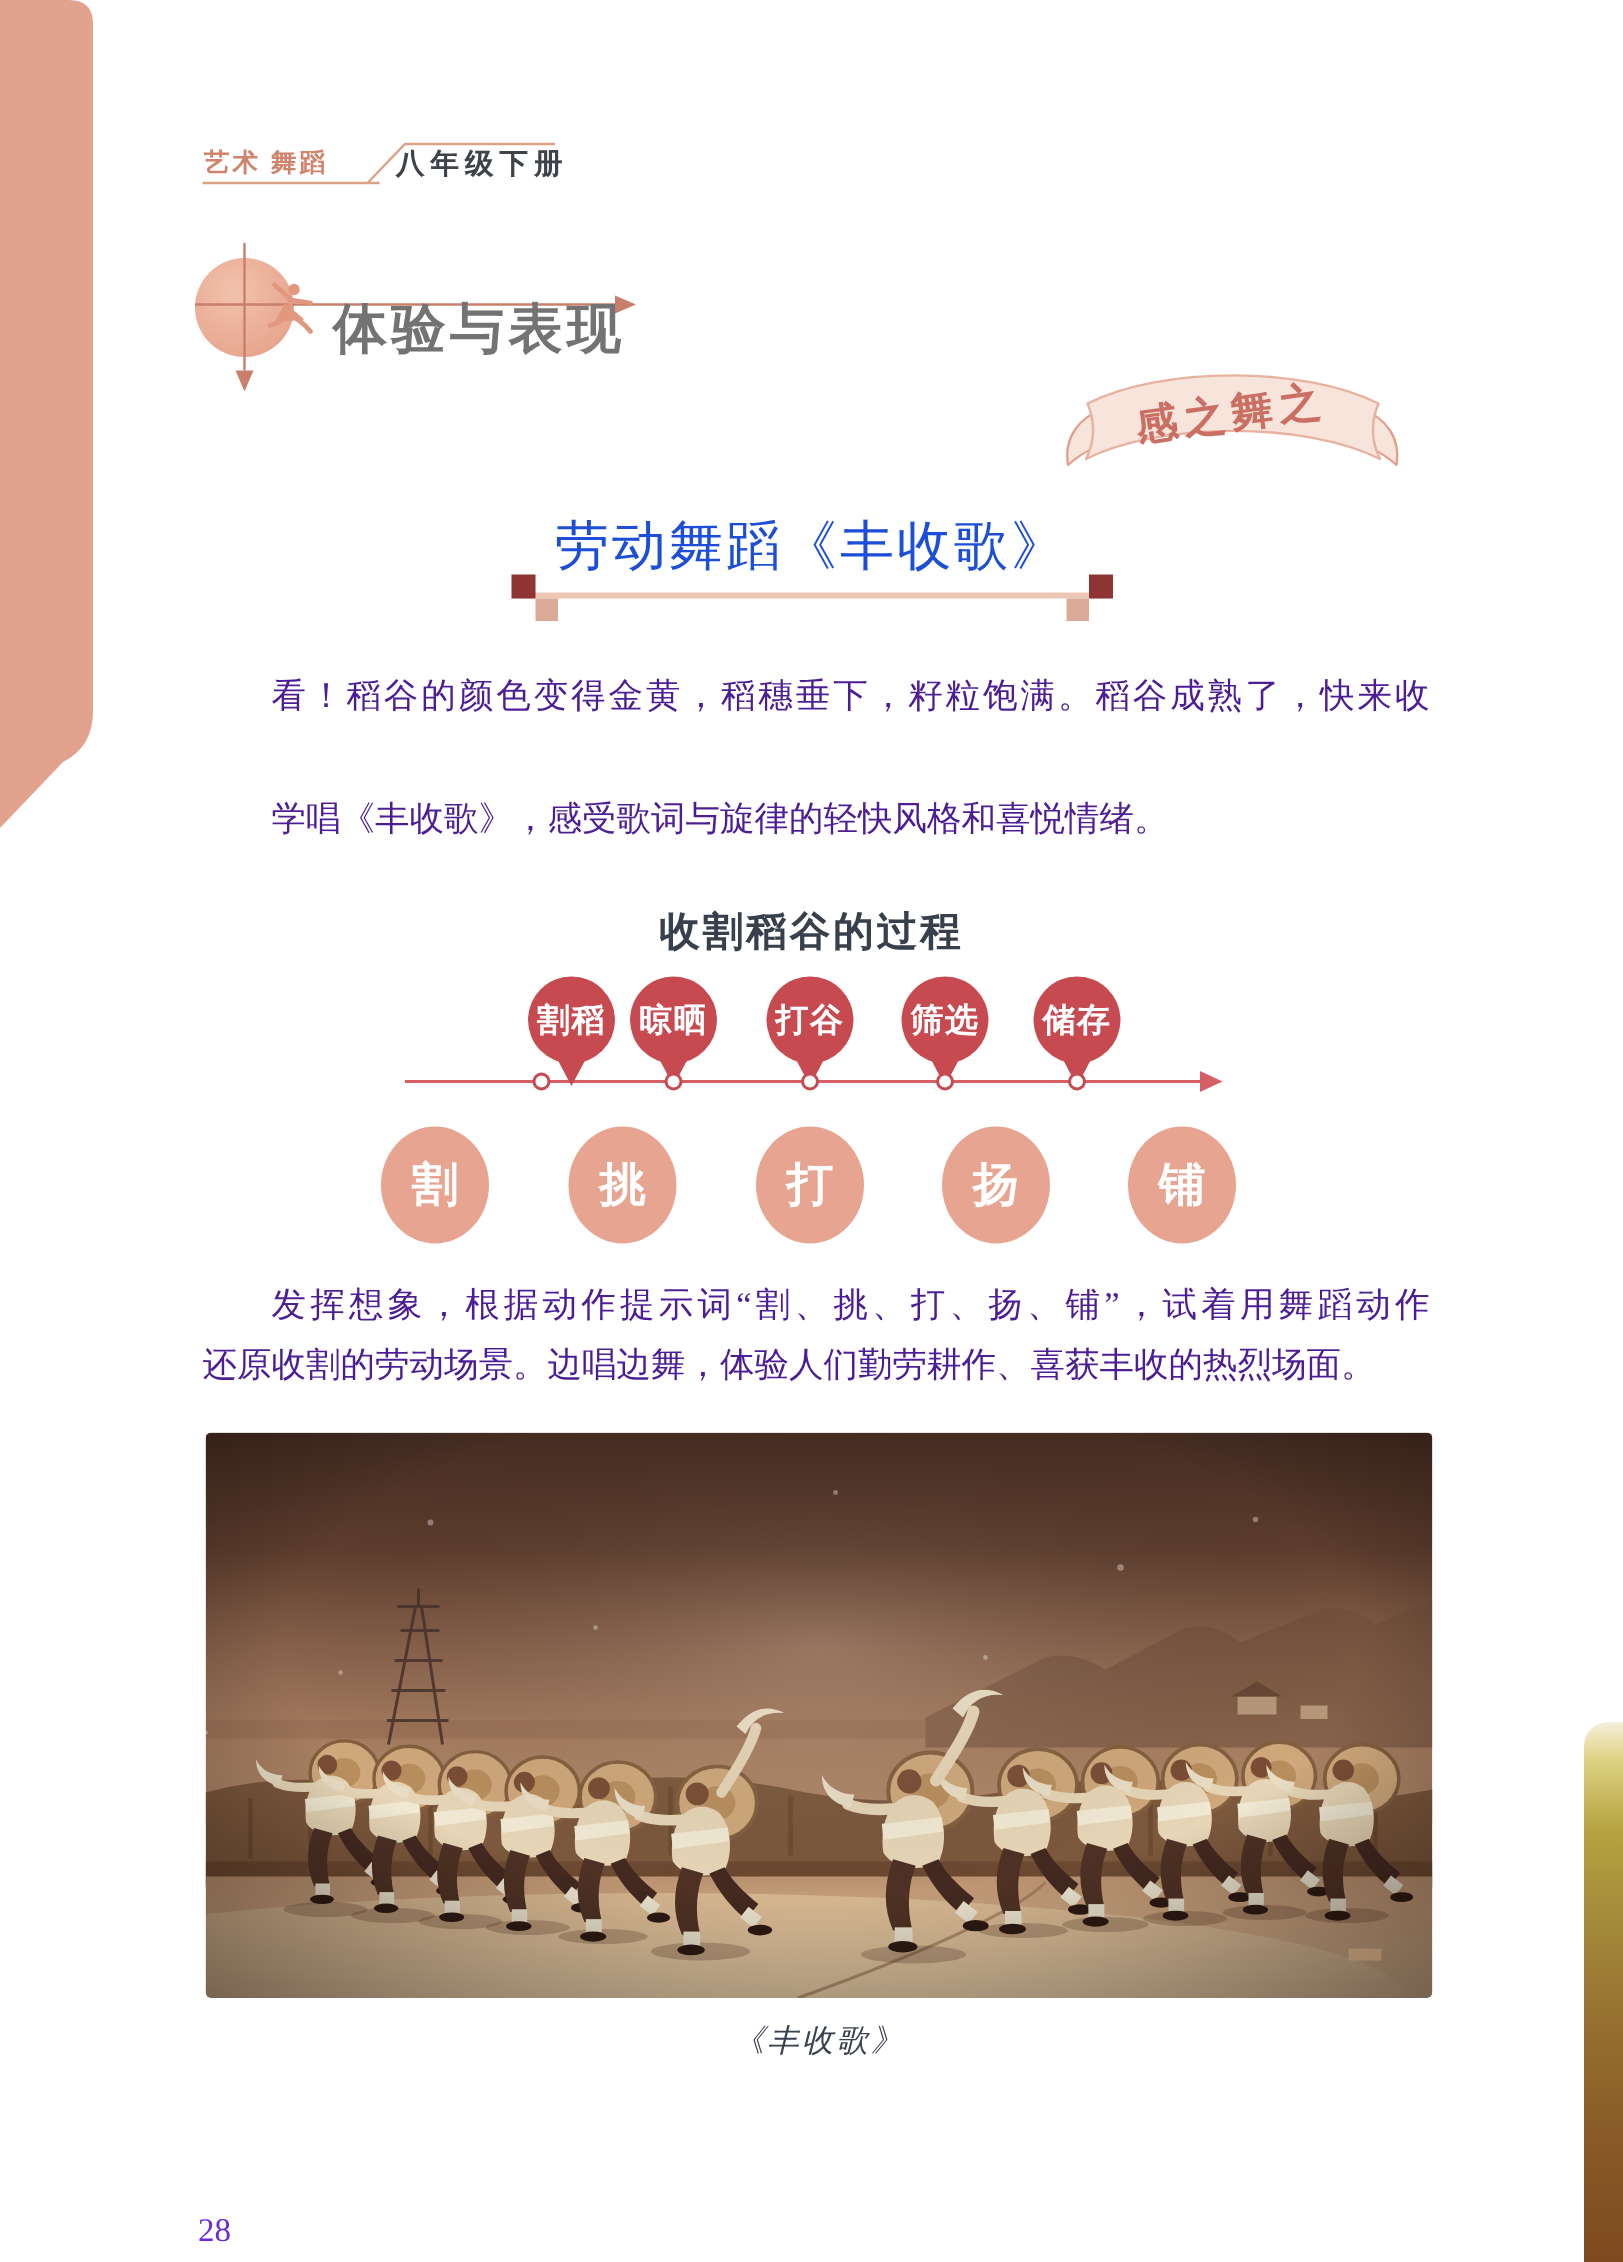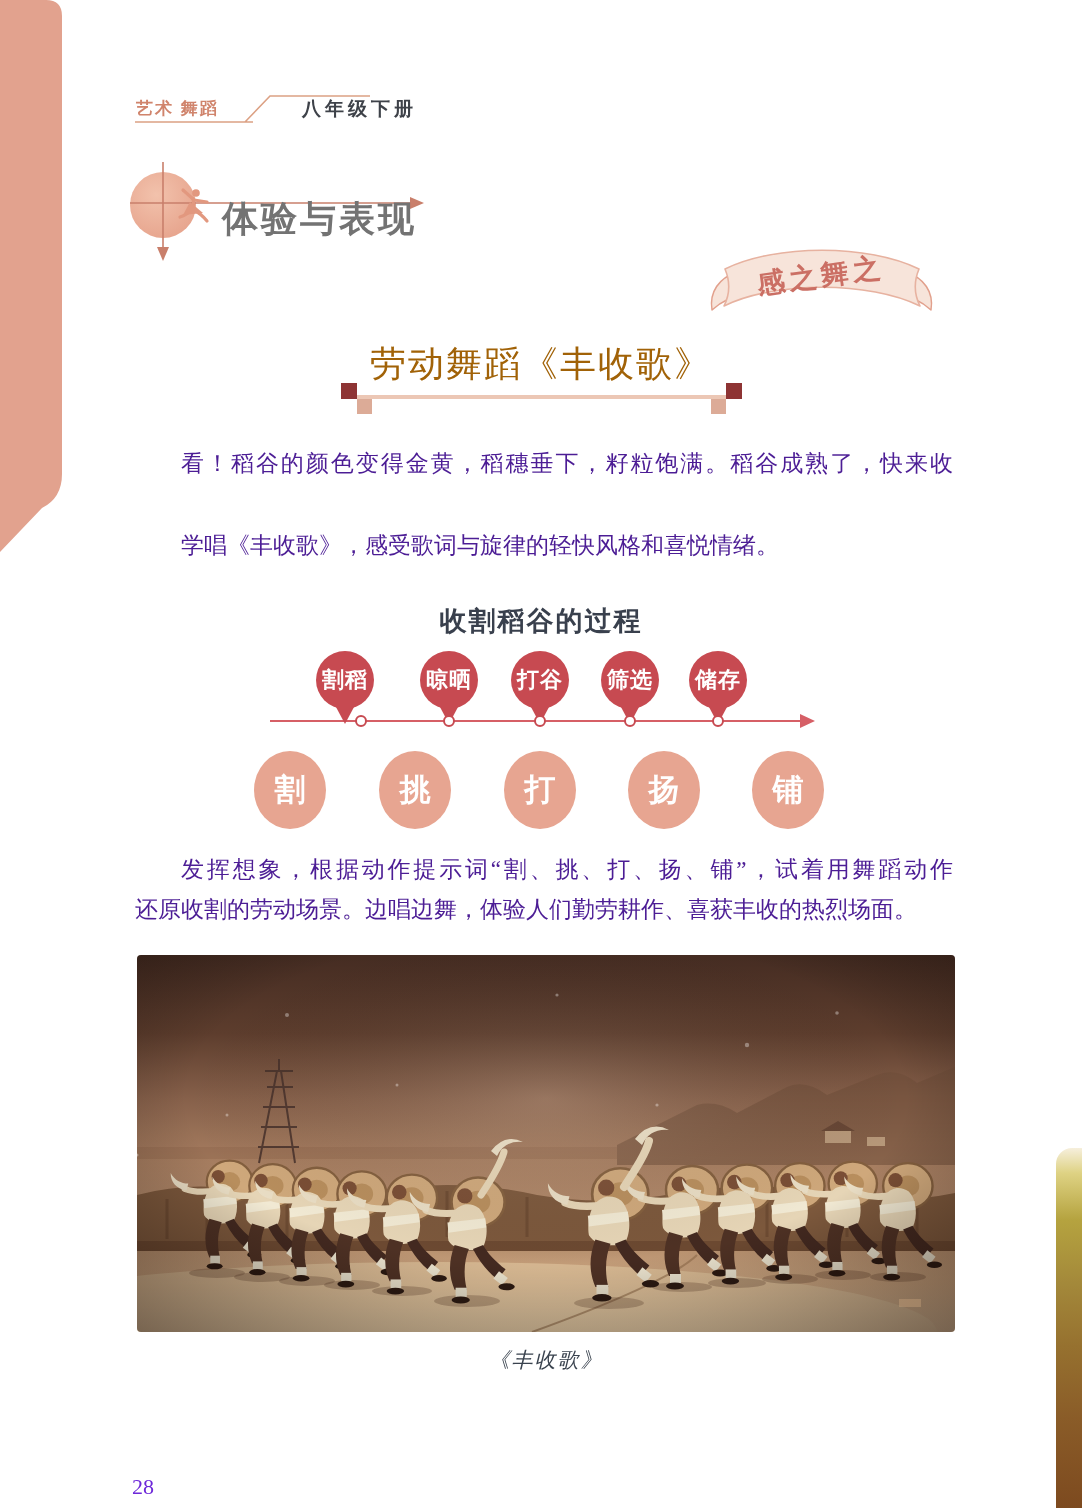--- a/index.html
+++ b/index.html
@@ -4,30 +4,30 @@
 <style>
   html,body{margin:0;padding:0;background:#ffffff;}
   .page{position:relative;width:1082px;height:1508px;background:#fff;overflow:hidden;
         font-family:"Liberation Serif", serif;color:#3f3f3f;padding-left:16px;}
   .abs{position:absolute;}
 
   
   .hdr-subject{left:136px;top:97px;font-family:"Liberation Sans",sans-serif;
     font-weight:bold;font-size:17px;letter-spacing:2px;color:#d0846c;}
   .hdr-grade{left:264px;top:96px;font-family:"Liberation Sans",sans-serif;
-    font-weight:bold;font-size:19px;letter-spacing:4px;color:#3e4249;margin-left:38px;}
+    font-weight:bold;font-size:19px;letter-spacing:4px;color:#3e4249;}
 
   
   .sec-title{left:222px;top:195px;font-family:"Liberation Sans",sans-serif;
     font-weight:bold;font-size:36px;letter-spacing:3px;color:#737373;}
 
   
   .lesson-title{left:0;top:340px;width:1082px;text-align:center;
     font-family:"Liberation Sans",sans-serif;font-weight:500;font-size:36px;
-    letter-spacing:2px;color:#a16207;}
+    letter-spacing:2px;color:#1d4ed8;}
   .title-line{left:345px;top:395px;width:392px;height:4px;background:#ecc7b5;}
   .sq{width:16px;height:16px;}
   .sq-dark{background:#8e3434;}
   .sq-pink{background:#dcab97;width:15px;height:15px;}
 
   
   .body-line{left:135px;width:818px;font-size:23px;line-height:40px;color:#4c1d95;}
   .j{text-align:justify;text-align-last:justify;text-indent:2em;}
   .ind{text-indent:2em;}
 
@@ -134,21 +134,21 @@
   <div class="abs body-line j" style="top:444px">看！稻谷的颜色变得金黄，稻穗垂下，籽粒饱满。稻谷成熟了，快来收</div>
 
   <div class="abs body-line ind" style="top:526px">学唱《丰收歌》，感受歌词与旋律的轻快风格和喜悦情绪。</div>
 
   <div class="abs process-title">收割稻谷的过程</div>
 
   <div>
     <div class="abs tl-line"></div>
     <div class="abs tl-arrow"></div>
 
-    <div class="abs pin" style="left:316px">
+    <div class="abs pin" style="left:352px">
         <span>割稻</span>
       </div>
     <div class="abs pin" style="left:420px">
         <span>晾晒</span>
       </div>
     <div class="abs pin" style="left:511px">
         <span>打谷</span>
       </div>
     <div class="abs pin" style="left:601px">
         <span>筛选</span>

